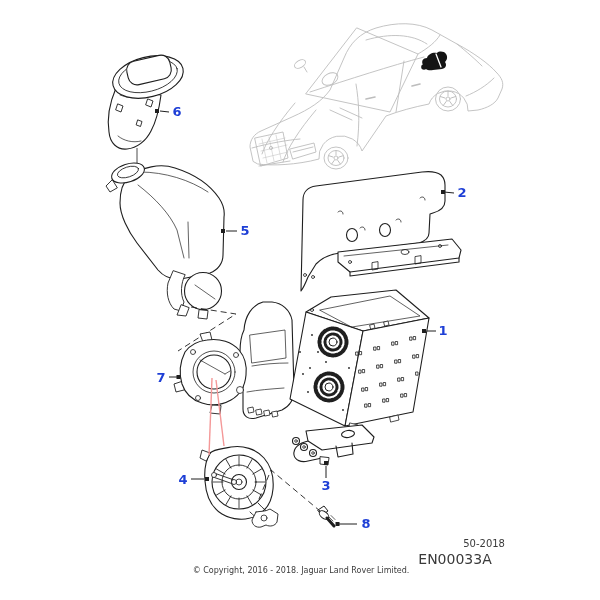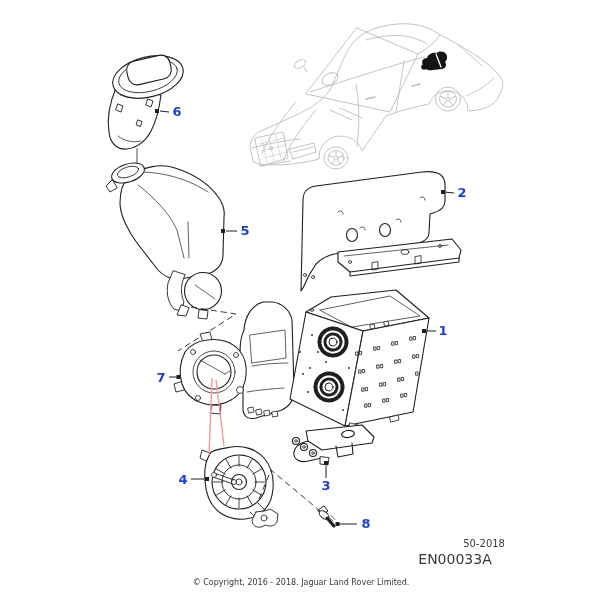--- a/index.html
+++ b/index.html
@@ -2,21 +2,21 @@
 <html><head>
 <meta charset="utf-8">
 <style>
   html,body{margin:0;padding:0;background:#fff}
   .stage{position:relative;width:600px;height:600px;background:#fff;overflow:hidden;
          font-family:"DejaVu Sans","Liberation Sans",sans-serif}
   .stage svg{position:absolute;left:0;top:0}
   .callout{position:absolute;width:16px;text-align:center;font-weight:bold;
            font-size:13px;line-height:15px;color:#1e3fd6;cursor:pointer;user-select:none}
   .footer-text{position:absolute;color:#3a3a3a}
-  #copyright{left:140px;top:578px;width:322px;text-align:center;font-size:8px}
+  #copyright{left:140px;top:566px;width:322px;text-align:center;font-size:8px}
   #doccode{left:405px;top:538px;width:100px;text-align:right;font-size:10px}
   #drawid{left:405px;top:551px;width:100px;text-align:center;font-size:14px}
 </style>
 </head>
 <body>
 
 <div class="stage">
 
 <svg width="600" height="600" viewBox="0 0 600 600">
 

